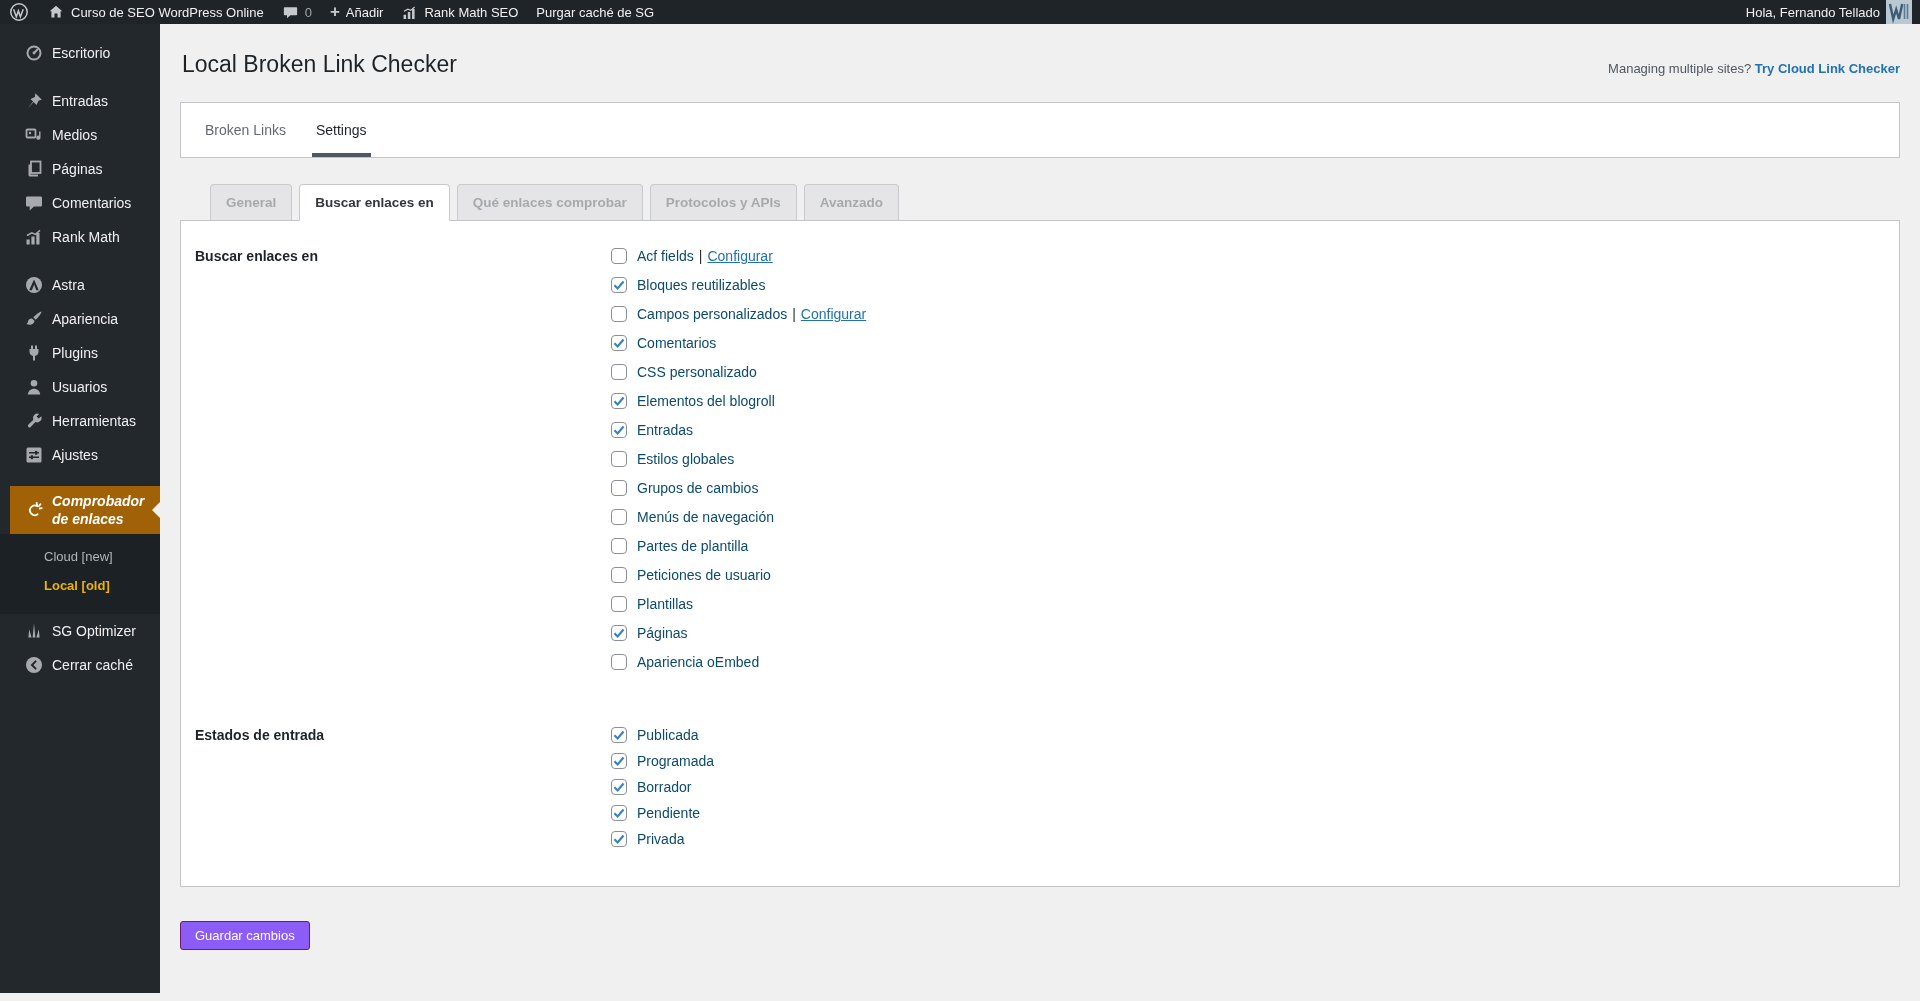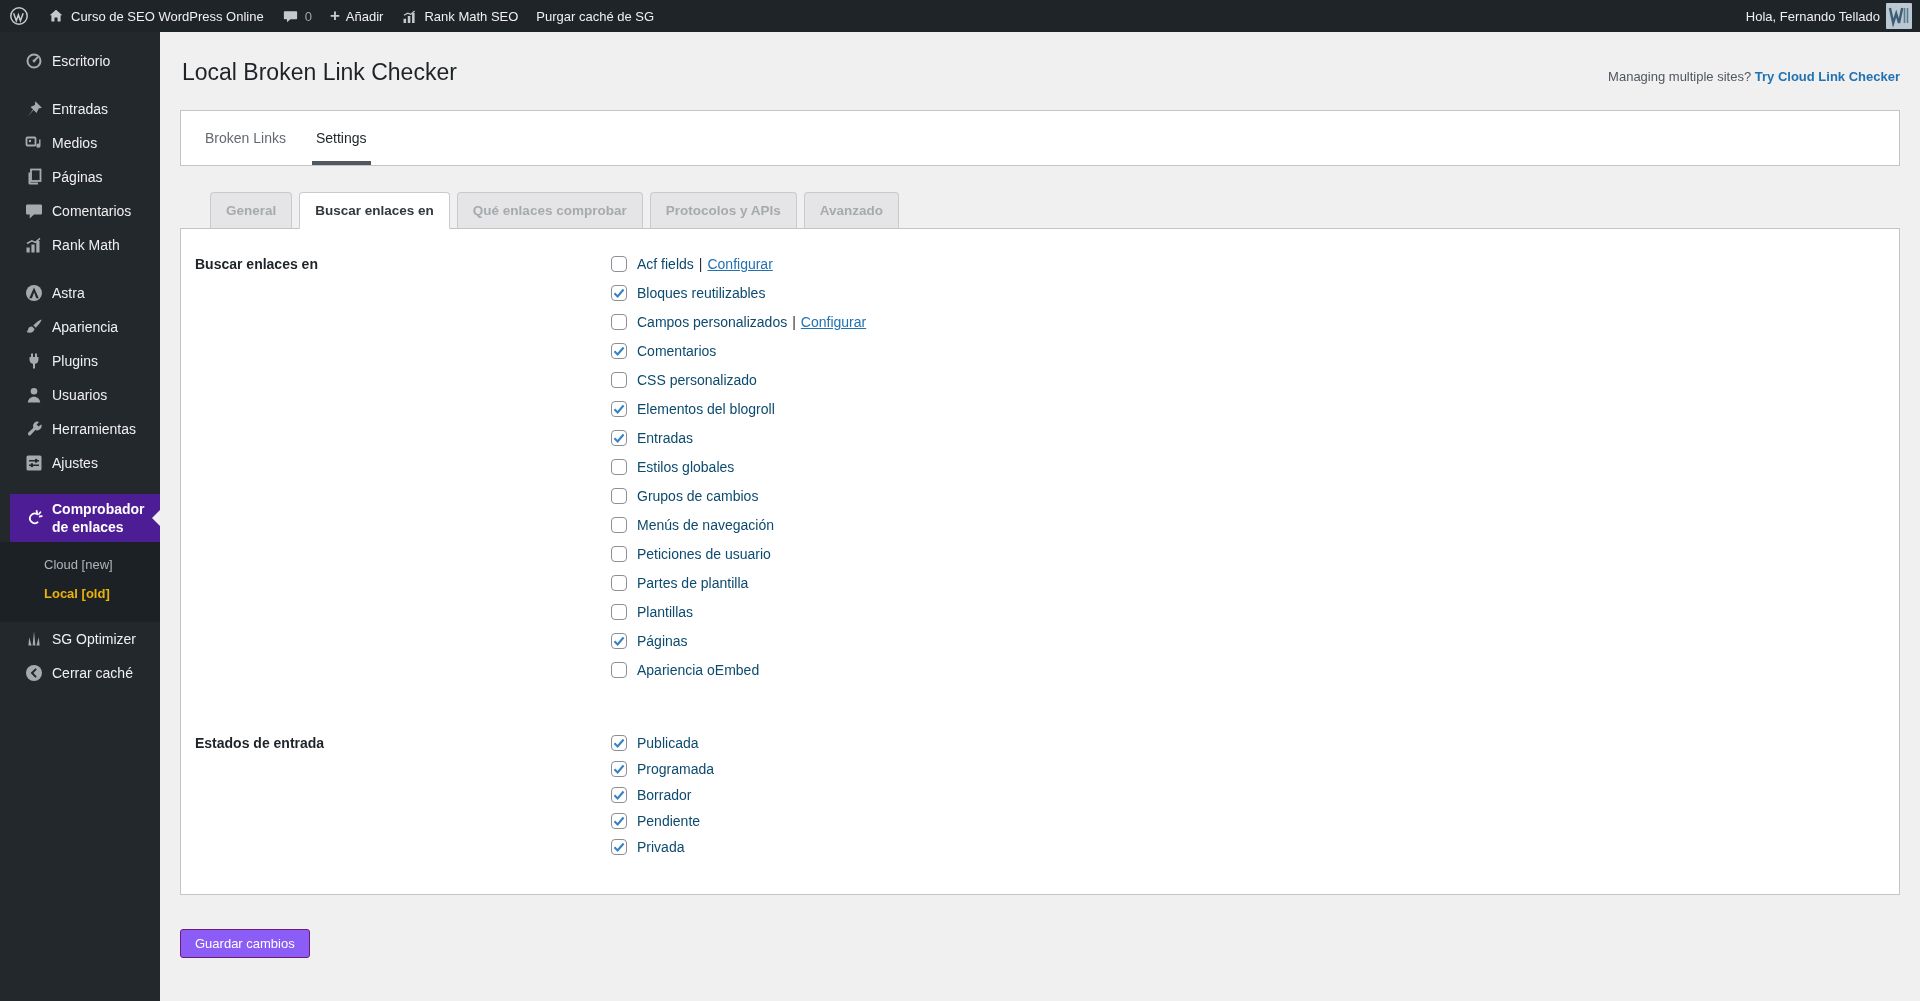--- a/index.html
+++ b/index.html
@@ -1,40 +1,40 @@
 <!DOCTYPE html>
 <html><head>
 <meta charset="utf-8">
 <style>
   * { margin:0; padding:0; box-sizing:border-box; }
   html,body { width:1920px; height:1001px; overflow:hidden; }
   body { font-family:"Liberation Sans", sans-serif; background:#f0f0f1; font-size:13px; color:#1d2327; }
 
   
-  .adminbar { height:32px; background:#1f2428; display:flex; align-items:stretch; color:#f0f0f1; }
+  .adminbar { height:24px; background:#1f2428; display:flex; align-items:stretch; color:#f0f0f1; }
   .ab-item { display:flex; align-items:center; padding:0 9px; gap:6px; font-size:13px; cursor:pointer; white-space:nowrap; }
   .ab-item svg { display:block; }
   .ab-icon { color:#c6c9cc; display:flex; align-items:center; }
   .ab-count { color:#a0a5aa; }
   .ab-plus { font-size:17px; font-weight:700; color:#c6c9cc; line-height:1; margin-top:-2px; }
   .ab-spacer { flex:1; }
   .ab-greeting { padding-right:6px; }
   .ab-avatar { width:26px; height:26px; margin-right:8px; align-self:center; border-radius:1px; overflow:hidden; flex:0 0 auto; }
 
   
   .frame { display:flex; height:969px; }
   .sidebar { width:160px; background:#23282d; color:#f0f0f1; flex:0 0 160px; padding-top:12px; }
   .main { flex:1; background:#f0f0f1; min-width:0; }
 
   
   .mi { display:flex; align-items:center; min-height:34px; padding:6px 8px 6px 8px; cursor:pointer; position:relative;margin-left:10px; }
   .mi.sep { margin-top:14px; }
   .mi-icon { width:20px; height:20px; margin:0 8px 0 6px; color:#a7aaad; flex:0 0 20px; display:flex; align-items:center; justify-content:center; }
   .mi-label { font-size:14px; line-height:18px; color:#f0f0f1; }
-  .mi.active { background:#4c1d95; }
+  .mi.active { background:#a16207;font-style:italic; }
   .mi.active .mi-icon { color:#fff; }
   .mi.active .mi-label { font-weight:600; color:#fff; }
   .mi.active::after { content:""; position:absolute; right:0; top:50%; margin-top:-8px;
       border-top:8px solid transparent; border-bottom:8px solid transparent; border-right:8px solid #f0f0f1; }
   .submenu { background:#1c2125; padding:8px 0 14px; }
   .smi { padding:7px 12px 7px 44px; font-size:13px; color:#b0b5ba; cursor:pointer; }
   .smi.current { color:#eab308; font-weight:700; }
 
   
   .page-head { display:flex; align-items:flex-end; justify-content:space-between; padding:26px 20px 0 22px; }
@@ -390,26 +390,26 @@
             <span class="cb-label">Grupos de cambios</span>
           </label>
 
           <label class="cb-row">
             <span class="cb"></span>
             <span class="cb-label">Menús de navegación</span>
           </label>
 
           <label class="cb-row">
             <span class="cb"></span>
+            <span class="cb-label">Partes de plantilla</span>
+          </label>
+
+          <label class="cb-row">
+            <span class="cb"></span>
             <span class="cb-label">Peticiones de usuario</span>
-          </label>
-
-          <label class="cb-row">
-            <span class="cb"></span>
-            <span class="cb-label">Partes de plantilla</span>
           </label>
 
           <label class="cb-row">
             <span class="cb"></span>
             <span class="cb-label">Plantillas</span>
           </label>
 
           <label class="cb-row">
             <span class="cb checked">
                 <svg viewBox="0 0 20 20" width="14" height="14">

